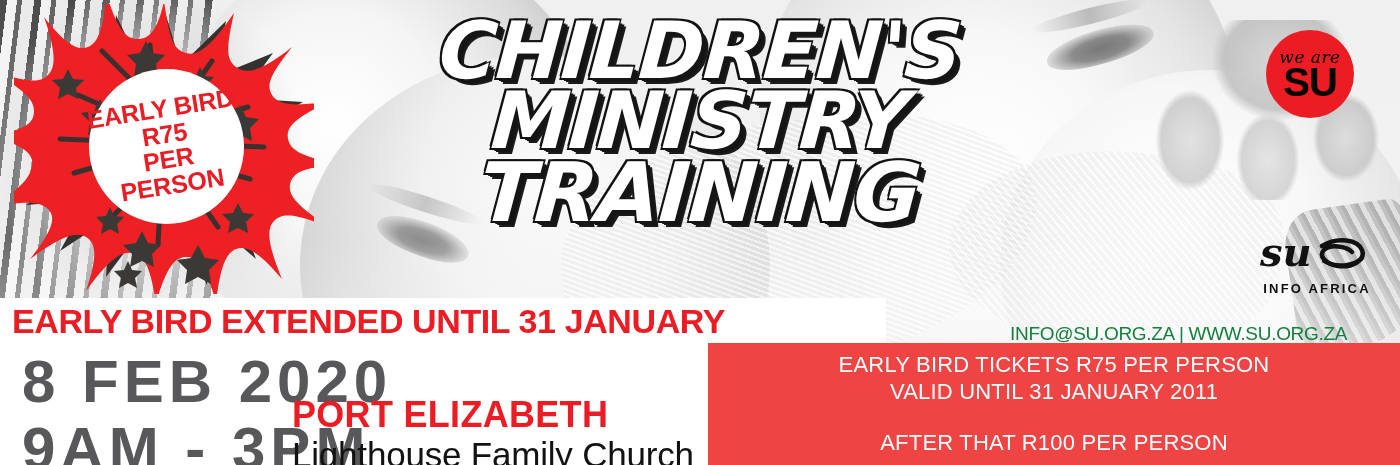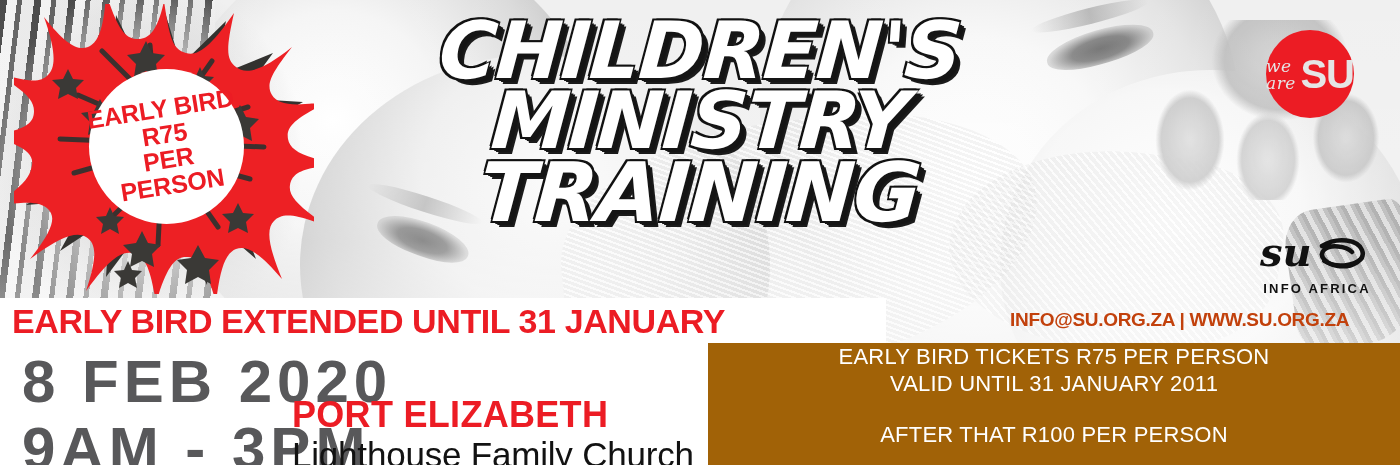--- a/index.html
+++ b/index.html
@@ -216,24 +216,24 @@
   .title-l3 { font-size: 82px; margin-top: -6px; }
 
   
   .su-circle {
     position: absolute;
     left: 1266px; top: 30px;
     width: 88px; height: 88px;
     border-radius: 50%;
     background: #EC1C24;
     display: flex;
-    flex-direction: row;
+    flex-direction: column;
     align-items: center;
     justify-content: center;
-    color: #e5e5e5;
+    color: #000000;
   }
   .su-circle .we-are {
     font-family: "DejaVu Serif", serif;
     font-style: italic;
     font-size: 17px;
     line-height: 1;
     margin-bottom: -2px;
     letter-spacing: .5px;
   }
   .su-circle .su-big {
@@ -324,41 +324,41 @@
     font-weight: normal;
     font-size: 35px;
     line-height: 1.12;
     margin-top: 1px;
     letter-spacing: -.2px;
   }
 
   
   .contact {
     position: absolute;
-    left: 1010px; top: 309px;
-    color: #c2410c;
-    font-family: "Liberation Sans", sans-serif;
-    font-weight: bold;
+    left: 1010px; top: 323px;
+    color: #15803d;
+    font-family: "Liberation Sans", sans-serif;
+    font-weight: normal;
     font-size: 19px;
     letter-spacing: -.3px;
     white-space: nowrap;
   }
 
   
   .red-panel {
     position: absolute;
     left: 708px; top: 343px;
     width: 692px; height: 122px;
-    background: #a16207;
+    background: #ef4444;
     color: #ffffff;
     display: flex;
     flex-direction: column;
     align-items: center;
     justify-content: flex-start;
-    padding-top: 0;
+    padding-top: 8px;
     box-sizing: border-box;
   }
   .rp-line {
     font-family: "Liberation Sans", sans-serif;
     font-weight: normal;
     font-size: 22px;
     line-height: 1.24;
     letter-spacing: .2px;
     white-space: nowrap;
   }

